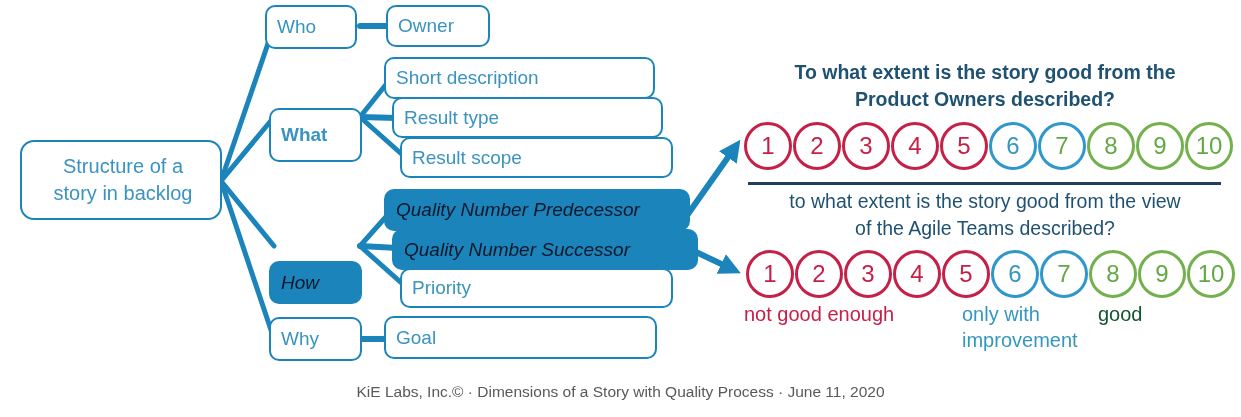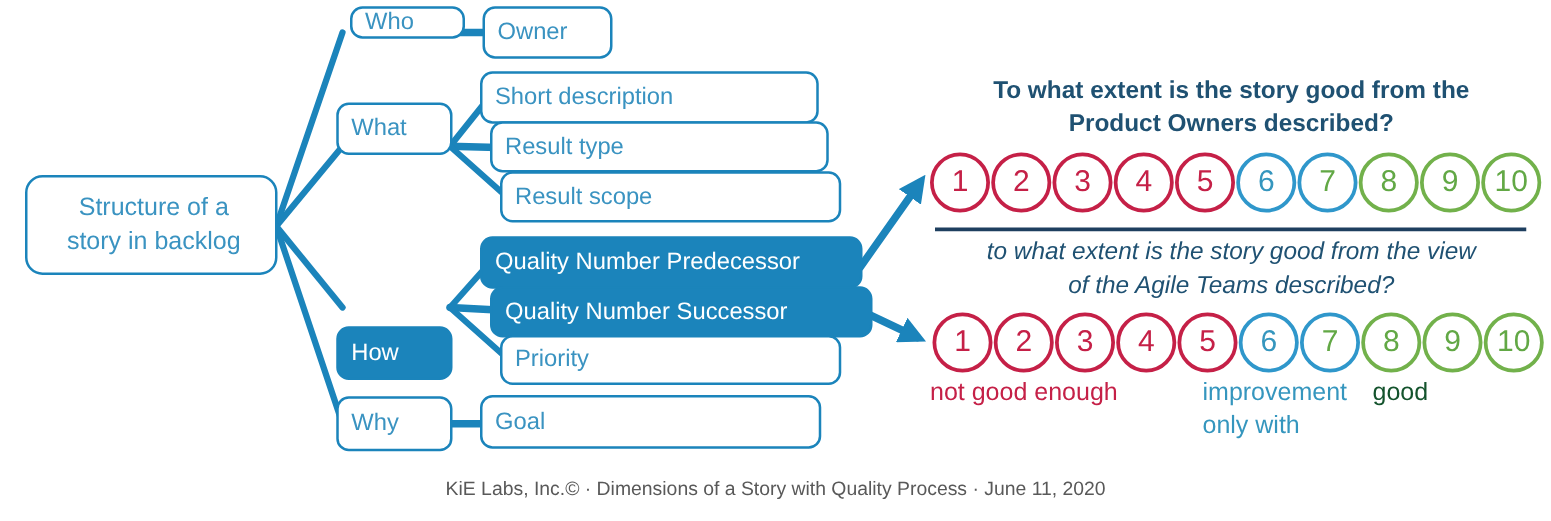--- a/index.html
+++ b/index.html
@@ -11,21 +11,21 @@
     --green:#72b14b;
     --gray:#595959;
   }
   html,body{margin:0;padding:0;background:#fff;}
   body{font-family:"Liberation Sans",sans-serif;}
   #canvas{position:relative;width:1241px;height:417px;background:#ffffff;overflow:hidden;}
   svg.wires{position:absolute;left:0;top:0;z-index:0;}
   .box{position:absolute;box-sizing:border-box;border:2.5px solid var(--blue);
        border-radius:10px;background:#fff;color:var(--boxtext);
        font-size:19px;display:flex;align-items:center;padding-left:10px;z-index:1;}
-  .box.filled{background:var(--blue);color:#ffffff;}
+  .box.filled{background:var(--blue);color:#0f172a;font-style:italic;}
   .box.root{border-radius:14px;justify-content:center;padding-left:4px;text-align:center;
             font-size:20px;line-height:1.35;flex-direction:column;}
   .hdr{position:absolute;color:var(--navy);font-size:19.5px;line-height:27px;
        text-align:center;z-index:1;}
   .scale{position:absolute;display:flex;z-index:1;}
   .circle{width:48px;height:48px;box-sizing:border-box;border-radius:50%;
           border:3px solid;display:flex;align-items:center;justify-content:center;
           font-size:24px;margin-right:1px;background:#fff;}
   .r-red{border-color:var(--red);}  .r-blue{border-color:var(--sblue);}  .r-green{border-color:var(--green);}
   .n-red{color:var(--red);}  .n-blue{color:#3596be;}  .n-green{color:#62a845;}
@@ -68,24 +68,24 @@
       <line x1="688" y1="214" x2="736" y2="146" stroke-width="6" marker-end="url(#arrow)"></line>
       <line x1="696" y1="252" x2="734" y2="270" stroke-width="6" marker-end="url(#arrow)"></line>
     </g>
   </svg>
 
   <div class="box root" style="left:20px;top:140px;width:202px;height:80px;">
     <span>Structure of a</span>
     <span>story in backlog</span>
   </div>
 
-  <div class="box" style="left:280px;top:5px;width:92px;height:26px;">Who</div>
+  <div class="box" style="left:265px;top:5px;width:92px;height:44px;">Who</div>
   <div class="box" style="left:386px;top:5px;width:104px;height:42px;">Owner</div>
 
-  <div class="box" style="left:269px;top:82px;width:93px;height:42px;">What</div>
+  <div class="box" style="left:269px;top:108px;width:93px;height:54px;font-weight:bold;">What</div>
   <div class="box" style="left:384px;top:57px;width:271px;height:42px;">Short description</div>
   <div class="box" style="left:392px;top:97px;width:271px;height:41px;">Result type</div>
   <div class="box" style="left:400px;top:137px;width:273px;height:41px;">Result scope</div>
 
   <div class="box filled" style="left:269px;top:225px;width:93px;height:43px;margin-top:36px;">How</div>
   <div class="box filled" style="left:384px;top:189px;width:306px;height:42px;">Quality Number Predecessor</div>
   <div class="box filled" style="left:392px;top:229px;width:306px;height:41px;">Quality Number Successor</div>
   <div class="box" style="left:400px;top:268px;width:273px;height:40px;">Priority</div>
 
   <div class="box" style="left:269px;top:317px;width:93px;height:44px;">Why</div>
@@ -104,40 +104,40 @@
     <div class="circle r-red n-red">5</div>
     <div class="circle r-blue n-blue">6</div>
     <div class="circle r-blue n-green">7</div>
     <div class="circle r-green n-green">8</div>
     <div class="circle r-green n-green">9</div>
     <div class="circle r-green n-green">10</div>
   </div>
 
   <div class="divider"></div>
 
-  <div class="hdr" style="left:730px;top:188px;width:510px;font-style:italic;">
+  <div class="hdr" style="left:730px;top:188px;width:510px;">
     <div>to what extent is the story good from the view</div>
     <div>of the Agile Teams described?</div>
   </div>
 
   <div class="scale" style="left:746px;top:250px;">
     <div class="circle r-red n-red">1</div>
     <div class="circle r-red n-red">2</div>
     <div class="circle r-red n-red">3</div>
     <div class="circle r-red n-red">4</div>
     <div class="circle r-red n-red">5</div>
     <div class="circle r-blue n-blue">6</div>
     <div class="circle r-blue n-green">7</div>
     <div class="circle r-green n-green">8</div>
     <div class="circle r-green n-green">9</div>
     <div class="circle r-green n-green">10</div>
   </div>
 
   <div class="zone-label" style="left:744px;top:301px;width:245px;color:var(--red);">not good enough</div>
   <div class="zone-label" style="left:962px;top:301px;width:142px;color:#3596be;">
+    <div>only with</div>
     <div>improvement</div>
-    <div>only with</div>
   </div>
   <div class="zone-label" style="left:1098px;top:301px;width:100px;color:#14532d;">good</div>
 
   <div class="footer">KiE Labs, Inc.© · Dimensions of  a Story with Quality Process · June 11, 2020</div>
 
 </div>
 
 </body></html>

